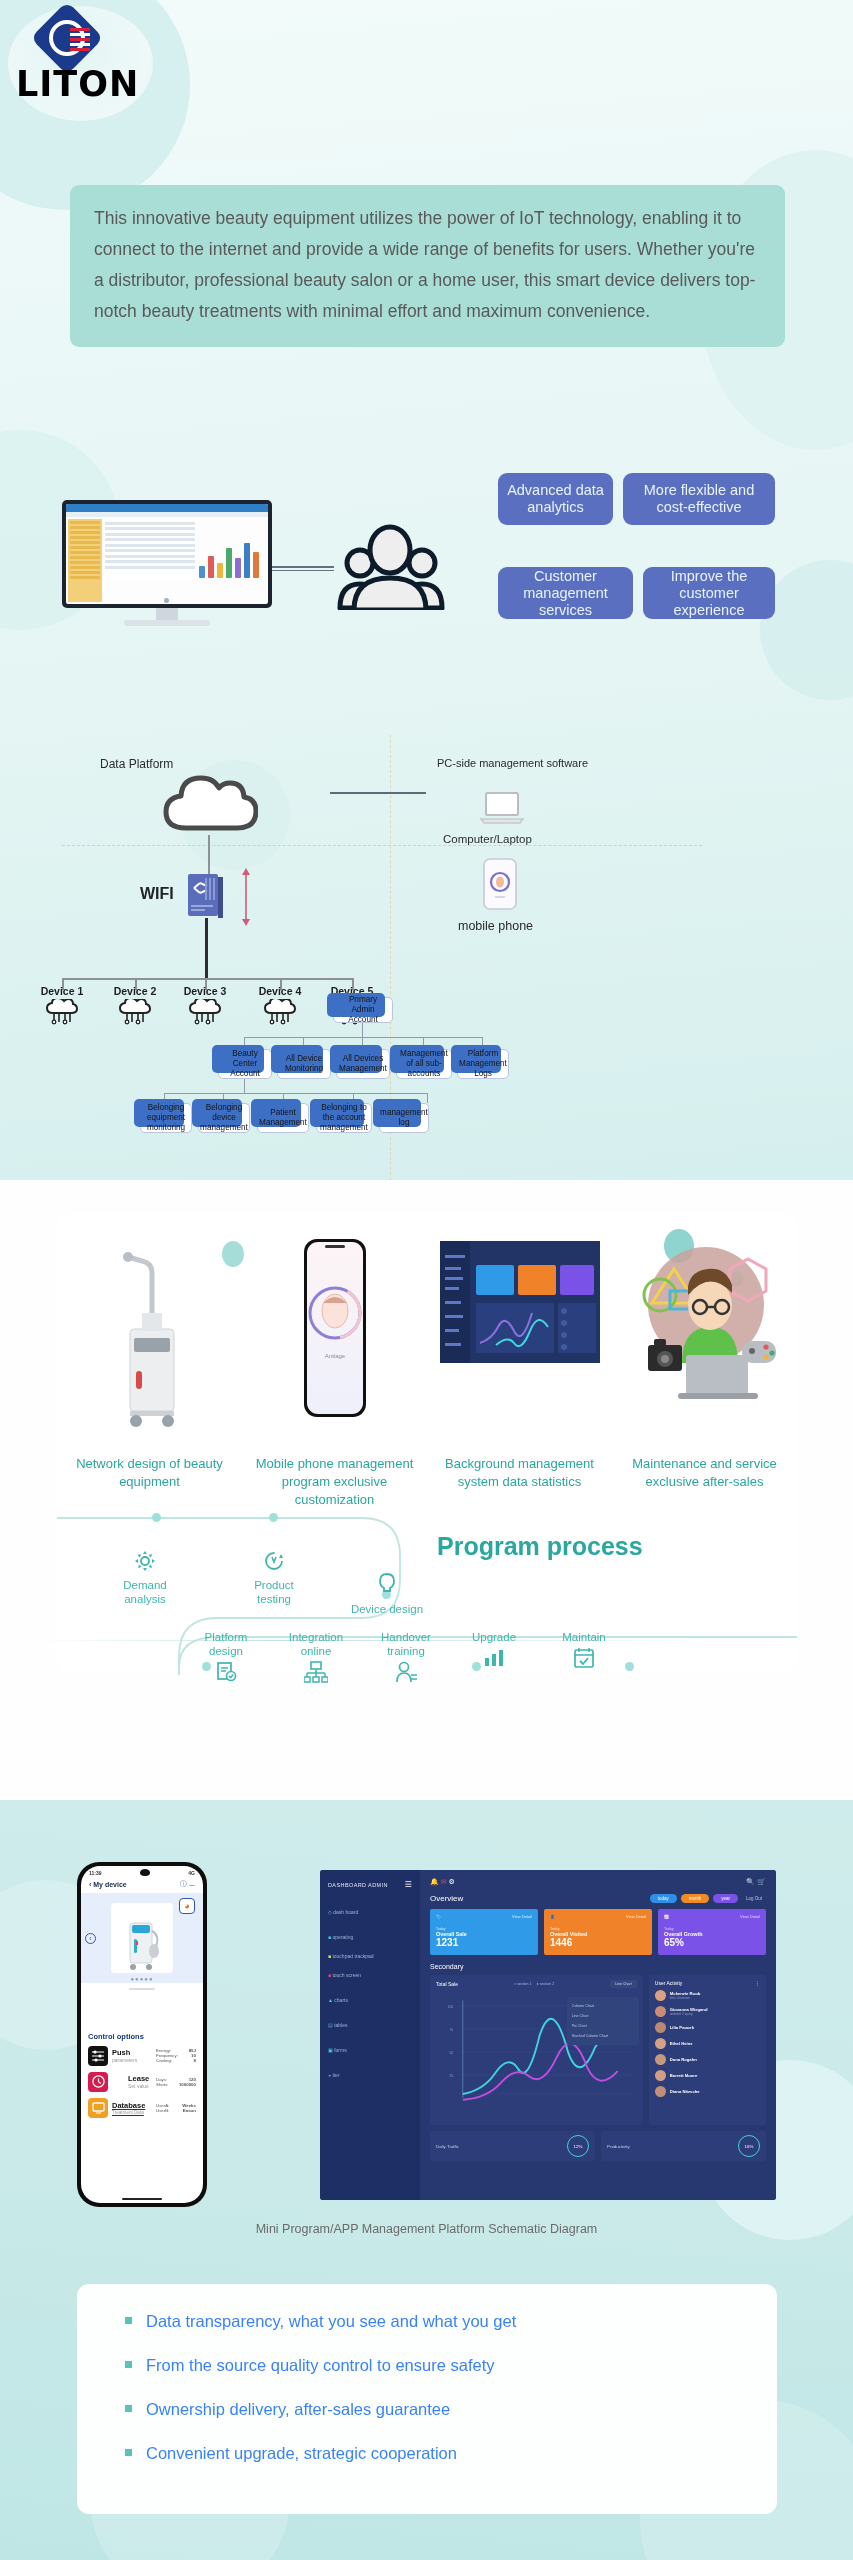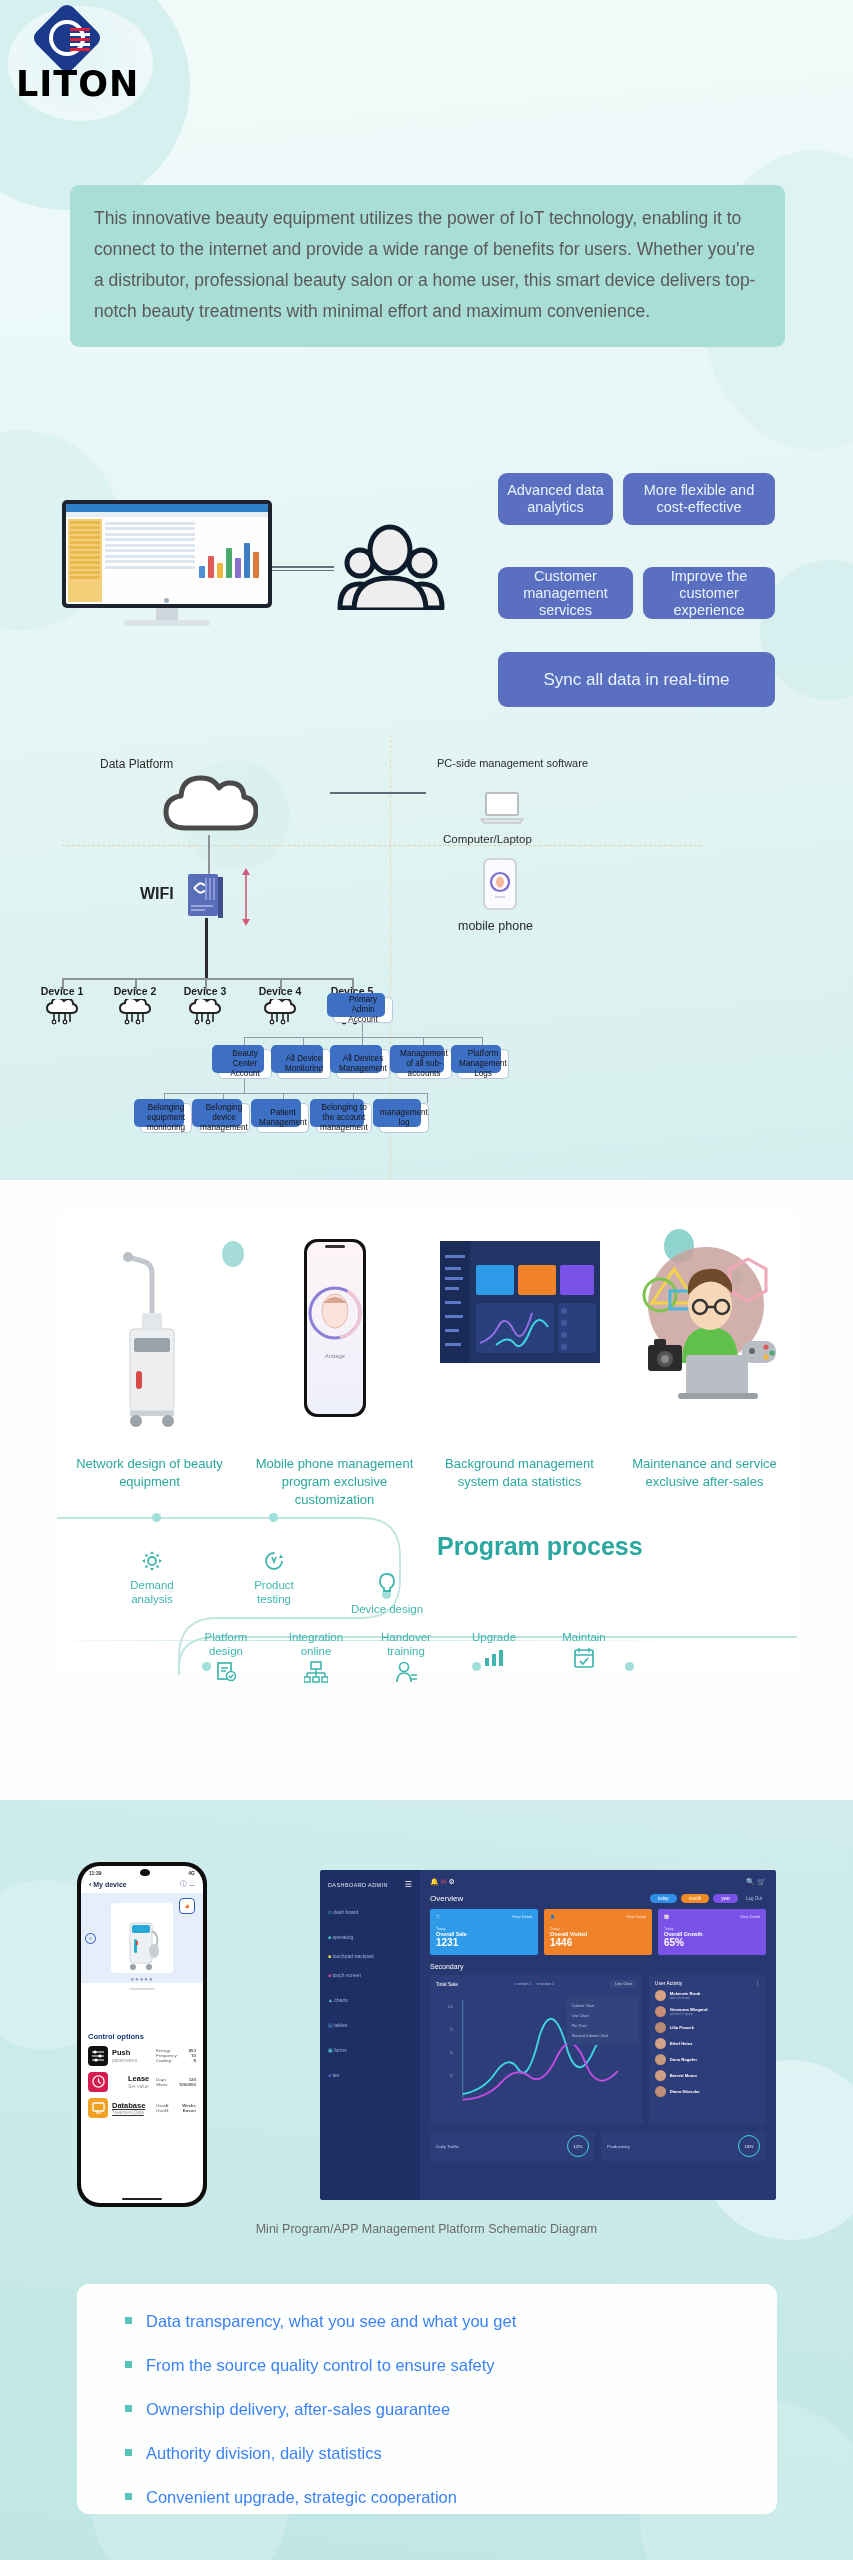--- a/index.html
+++ b/index.html
@@ -254,23 +254,20 @@
     <span>Advanced data analytics</span>
   </div>
   <div class="bbox" style="left:623px; top:473px; width:152px; height:52px;">
     <span>More flexible and cost-effective</span>
   </div>
   <div class="bbox" style="left:498px; top:567px; width:135px; height:52px;">
     <span>Customer management services</span>
   </div>
   <div class="bbox" style="left:643px; top:567px; width:132px; height:52px;">
     <span>Improve the customer experience</span>
-  </div>
-  <div class="bbox big" style="left:498px; top:652px; width:277px; height:55px;">
-    <span>Sync all data in real-time</span>
   </div>
 
   <div class="dashed-h"></div>
   <div class="dashed-v"></div>
 
   <div class="lbl" style="left:100px; top:758px; font-size:12px;">Data Platform</div>
 
   <div class="cloud-ic">
     <svg width="98" height="62" viewBox="0 0 98 62">
       <path d="M26 58 q-20 0 -20 -16 q0 -14 15 -16 q1 -18 20 -18 q13 0 18 10 q4 -5 11 -5 q13 0 14 14 q12 2 12 14 q0 17 -19 17 z" fill="#fff" stroke="#4a4a4a" stroke-width="5" stroke-linejoin="round"></path>
@@ -604,21 +601,21 @@
 
     <div class="proc-title">Program process</div>
 
     <div class="pdot" style="left:95px;  top:23px;"></div>
     <div class="pdot" style="left:212px; top:23px;"></div>
     <div class="pdot" style="left:325px; top:100px;"></div>
     <div class="pdot" style="left:145px; top:172px;"></div>
     <div class="pdot" style="left:415px; top:172px;"></div>
     <div class="pdot" style="left:568px; top:172px;"></div>
 
-    <div class="pstep" style="left:58px; top:60px;">
+    <div class="pstep" style="left:51px; top:60px;">
       <div>
         <svg width="22" height="22" viewBox="0 0 22 22" style="margin:0 auto 3px;">
           <circle cx="11" cy="11" r="4" fill="none" stroke="#3fb6ad" stroke-width="1.8"></circle>
           <path d="M11 1 l2 3 h-4z M11 21 l2 -3 h-4z M1 11 l3 2 v-4z M21 11 l-3 2 v-4z
                    M4 4 l3.5 1 l-2.5 2.5z M18 4 l-1 3.5 l-2.5 -2.5z
                    M4 18 l1 -3.5 l2.5 2.5z M18 18 l-3.5 -1 l2.5 -2.5z" fill="#3fb6ad"></path>
         </svg>
       </div>
       <span>Demand analysis</span>
     </div>
@@ -1001,21 +998,17 @@
     <div class="bullet">
       <span class="bullet-sq"></span>
       <span class="bullet-tx">From the source quality control to ensure safety</span>
     </div>
     <div class="bullet">
       <span class="bullet-sq"></span>
       <span class="bullet-tx">Ownership delivery, after-sales guarantee</span>
     </div>
     <div class="bullet">
       <span class="bullet-sq"></span>
-      <span class="bullet-tx">Authority division, daily statistics</span>
-    </div>
-    <div class="bullet">
-      <span class="bullet-sq"></span>
       <span class="bullet-tx">Convenient upgrade, strategic cooperation</span>
     </div>
   </div>
 
 </div>
 
 </body></html>

